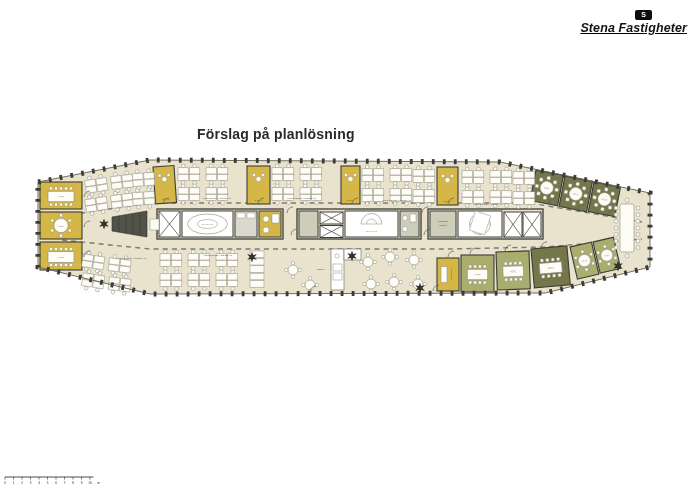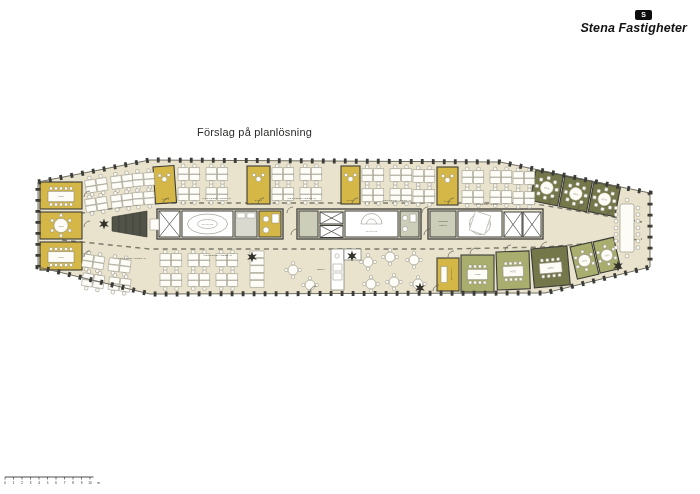--- a/index.html
+++ b/index.html
@@ -2,23 +2,23 @@
 <html><head>
 <meta charset="utf-8">
 <style>
   html,body{margin:0;padding:0;}
   body{
     width:700px;height:494px;position:relative;background:#ffffff;
     font-family:"Liberation Sans",sans-serif;overflow:hidden;
   }
   .title{
     position:absolute;left:197px;top:126px;
-    font-size:11px;color:#2a2a28;letter-spacing:.2px;
+    font-size:14px;color:#2a2a28;letter-spacing:.2px;font-weight:bold;
   }
-  .logo{position:absolute;top:10px;right:13px;width:140px;text-align:right;}
+  .logo{position:absolute;top:10px;right:13px;width:140px;text-align:right;text-decoration:underline;}
   .logo-mark{
     display:block;width:17px;height:10px;background:#0d0d0d;border-radius:2px;
     margin-left:88px;margin-bottom:1px;color:#ffffff;font-size:7px;line-height:10px;
     text-align:center;font-weight:bold;font-style:normal;
   }
   .logo-text{
     font-style:italic;font-weight:bold;font-size:12.5px;
     letter-spacing:.1px;color:#131313;white-space:nowrap;
   }
   svg{position:absolute;left:0;top:0;}

